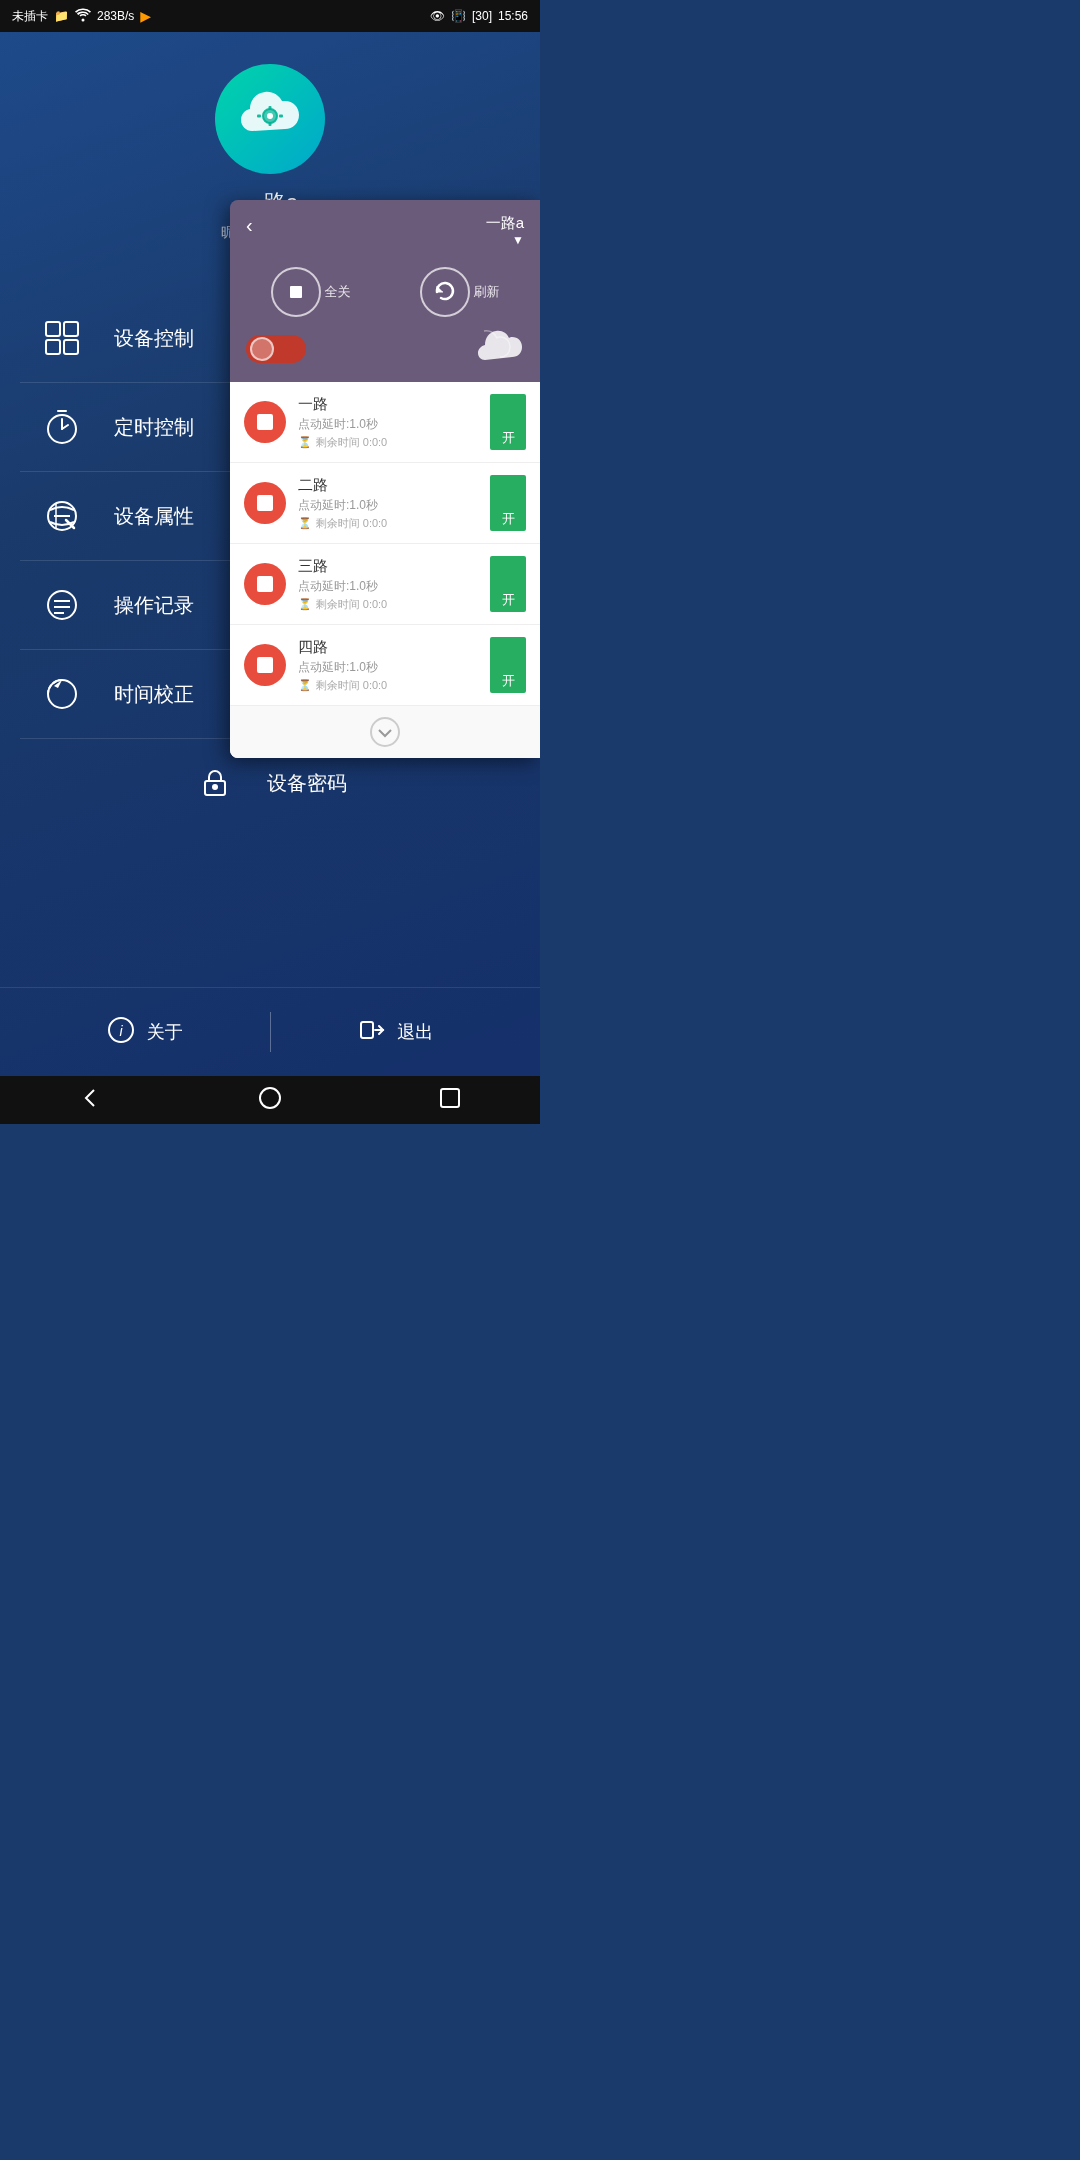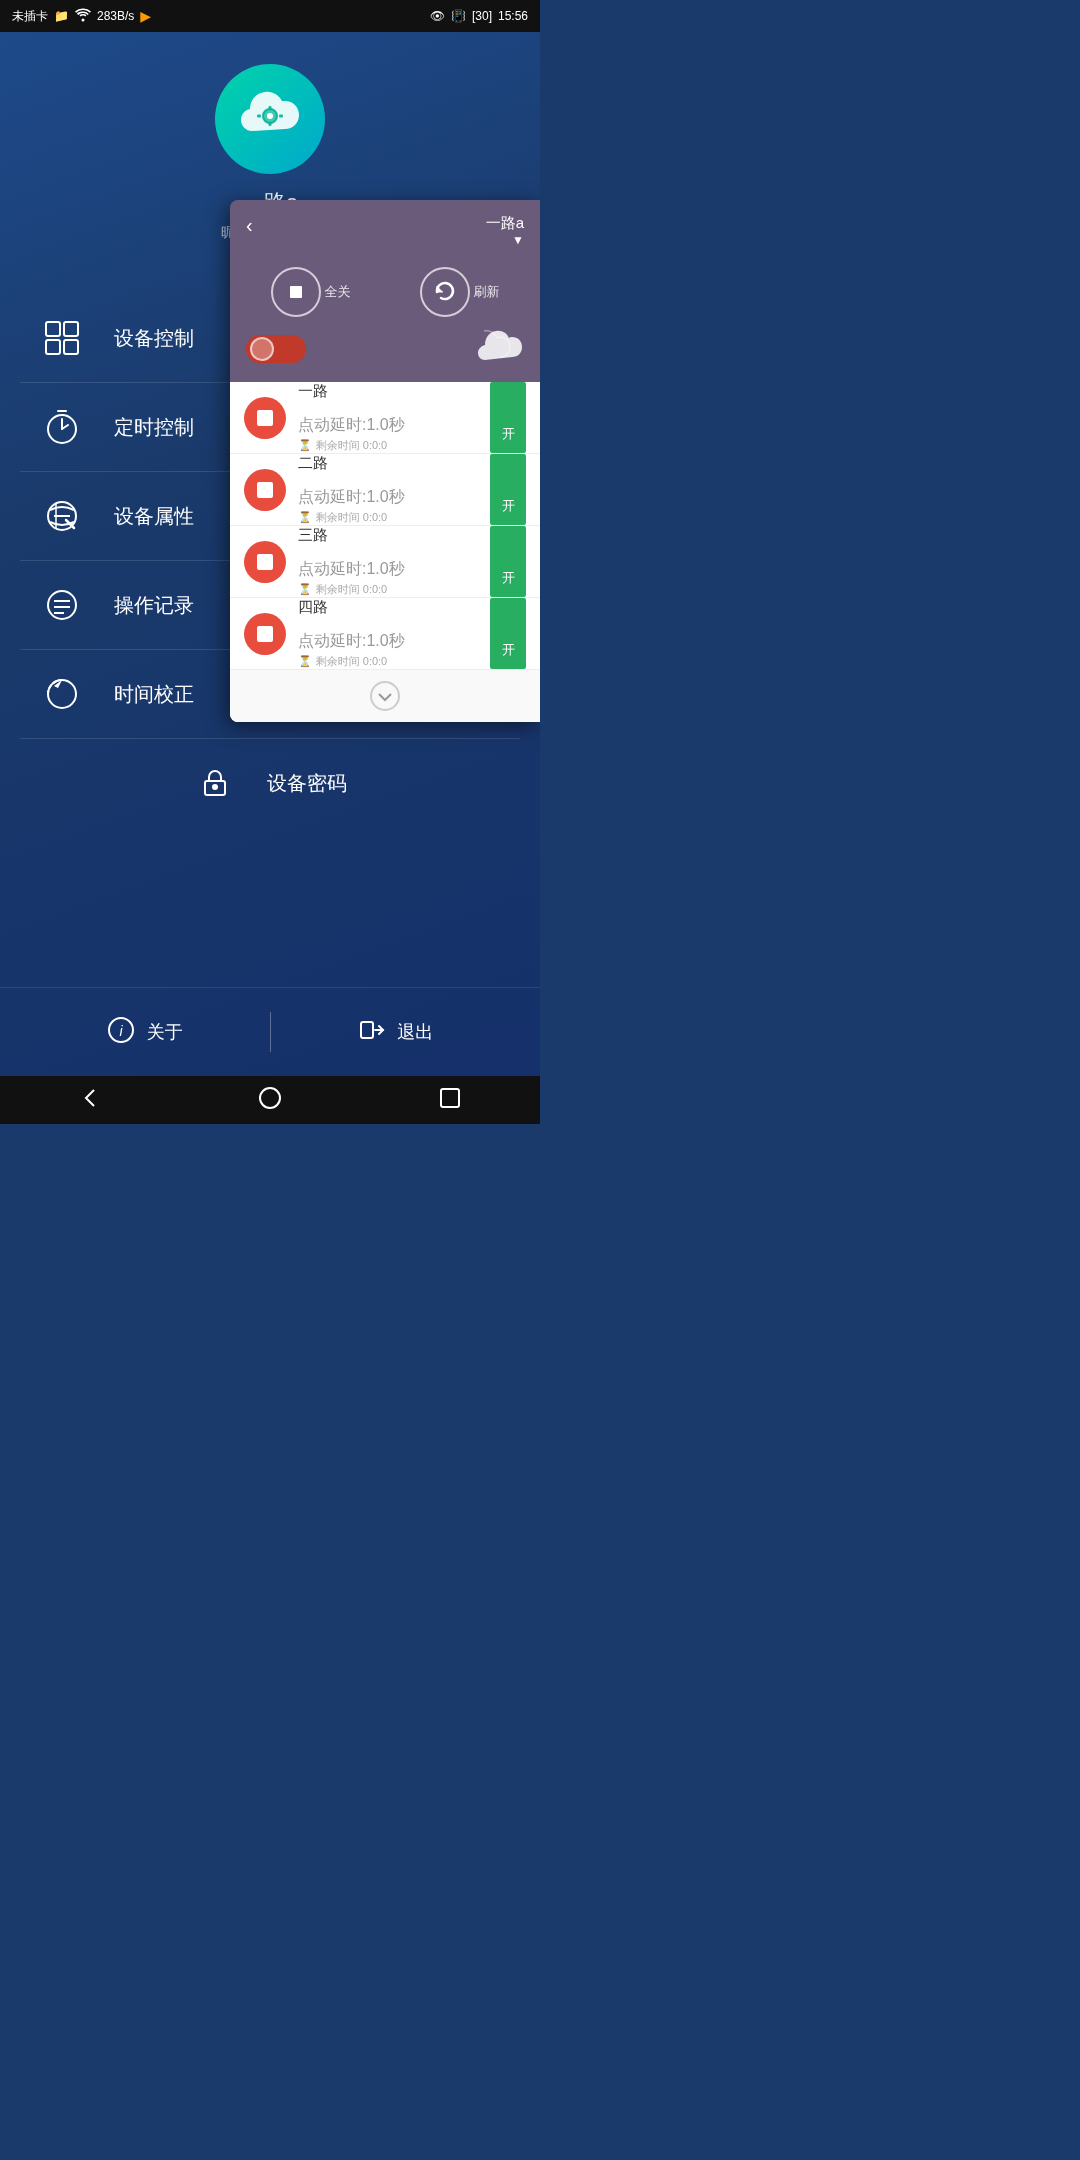--- a/index.html
+++ b/index.html
@@ -241,21 +241,21 @@
       font-size: 28px;
     }
 
     
     .channel-list {
       background: #fff;
     }
     .channel-item {
       display: flex;
       align-items: center;
-      padding: 0 14px;
+      padding: 12px 14px;
       border-bottom: 1px solid #eee;
       gap: 12px;
     }
     .channel-stop-btn {
       width: 42px;
       height: 42px;
       border-radius: 50%;
       background: #e74c3c;
       display: flex;
       align-items: center;
@@ -272,22 +272,22 @@
     .channel-info {
       flex: 1;
     }
     .channel-name {
       color: #333;
       font-size: 15px;
       font-weight: 500;
     }
     .channel-detail {
       color: #999;
-      font-size: 16px;
-      margin-top: 14px;
+      font-size: 12px;
+      margin-top: 2px;
     }
     .channel-timer {
       display: flex;
       align-items: center;
       gap: 4px;
       color: #aaa;
       font-size: 11px;
       margin-top: 2px;
     }
     .channel-on-btn {

